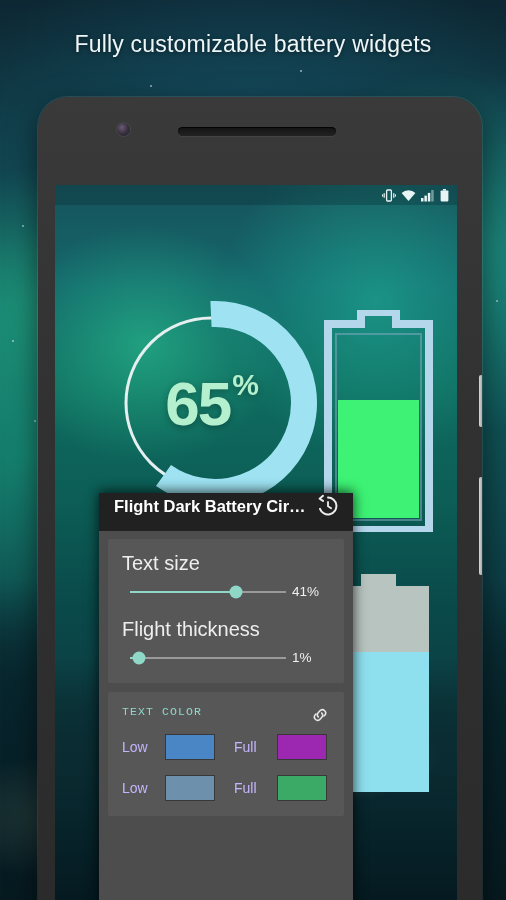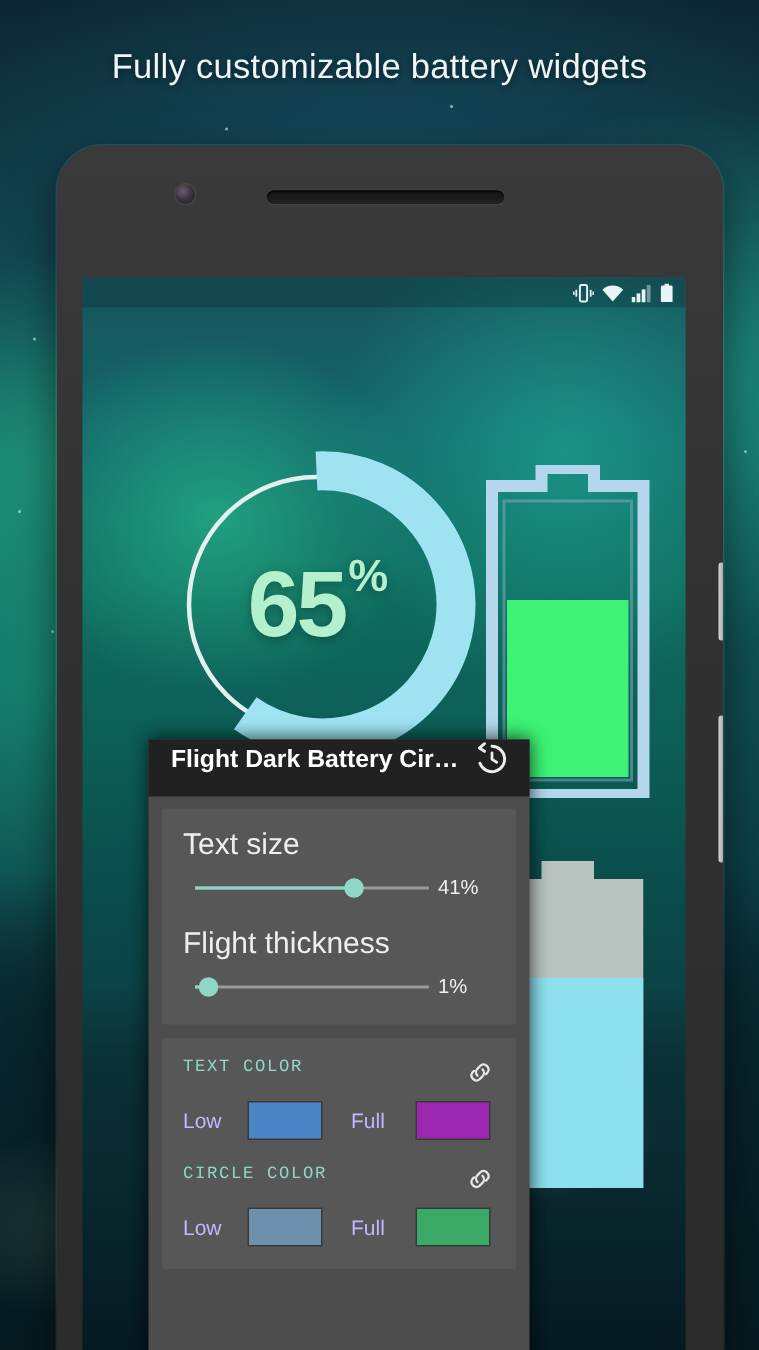--- a/index.html
+++ b/index.html
@@ -304,27 +304,20 @@
             <div class="cg-row">
               <div class="cg-lab">Low</div>
               <div class="swatch" style="background:#4a86c5;"></div>
               <div class="cg-gap"></div>
               <div class="cg-lab">Full</div>
               <div class="swatch" style="background:#9c27b0;"></div>
             </div>
           </div>
 
           <div class="color-group">
-            <div class="cg-head">
-              <div class="cg-title">CIRCLE COLOR</div>
-              <svg class="link-icon" viewBox="0 0 24 24">
-                <path d="M10 14.5 a4 4 0 0 1 0-5.6 l2.4-2.4 a4 4 0 0 1 5.6 5.6 l-1.2 1.2" fill="none" stroke="#e6e6e6" stroke-width="1.8" stroke-linecap="round"></path>
-                <path d="M14 9.5 a4 4 0 0 1 0 5.6 l-2.4 2.4 a4 4 0 0 1-5.6-5.6 l1.2-1.2" fill="none" stroke="#e6e6e6" stroke-width="1.8" stroke-linecap="round"></path>
-              </svg>
-            </div>
             <div class="cg-row">
               <div class="cg-lab">Low</div>
               <div class="swatch" style="background:#6d90ad;"></div>
               <div class="cg-gap"></div>
               <div class="cg-lab">Full</div>
               <div class="swatch" style="background:#3aaa66;"></div>
             </div>
           </div>
 
         </div>

